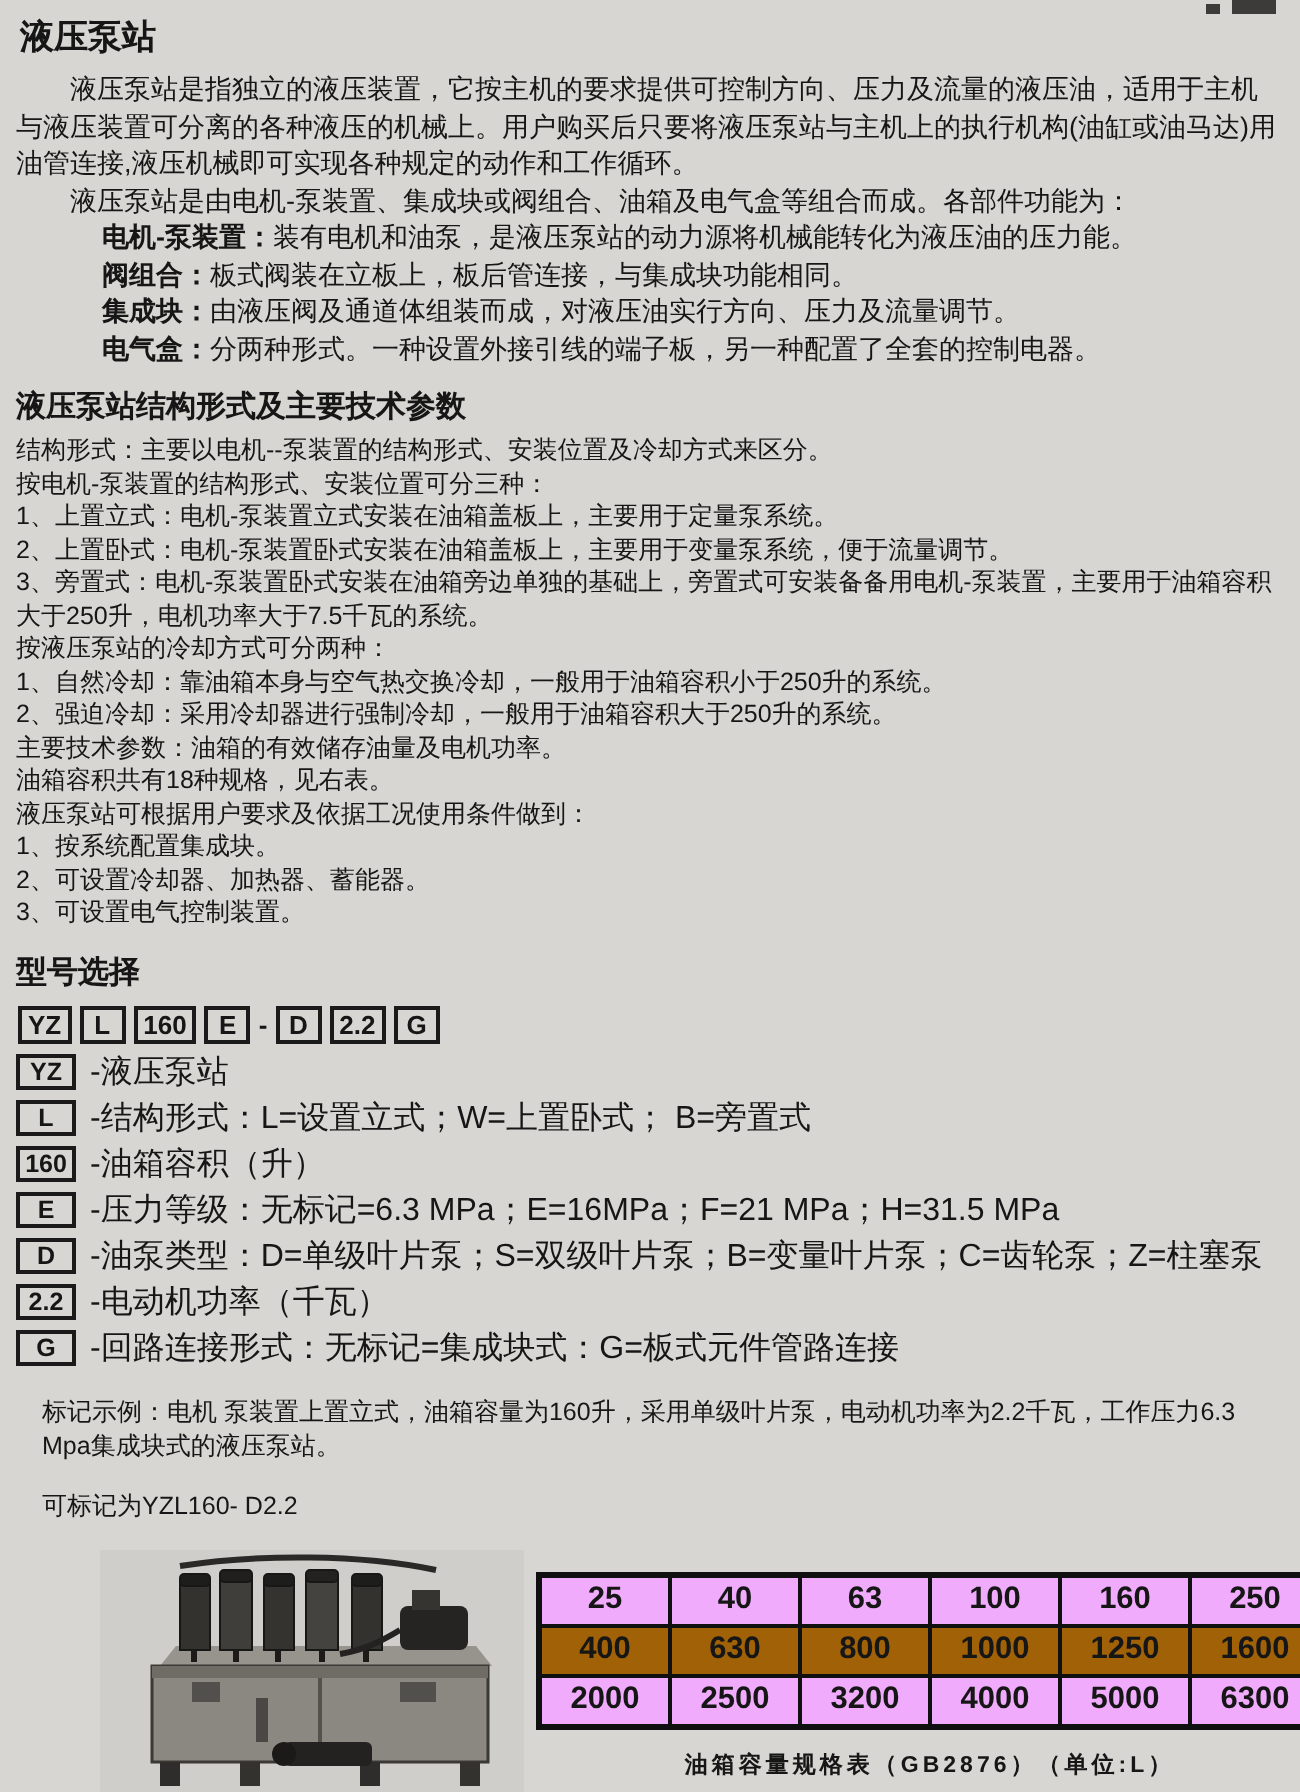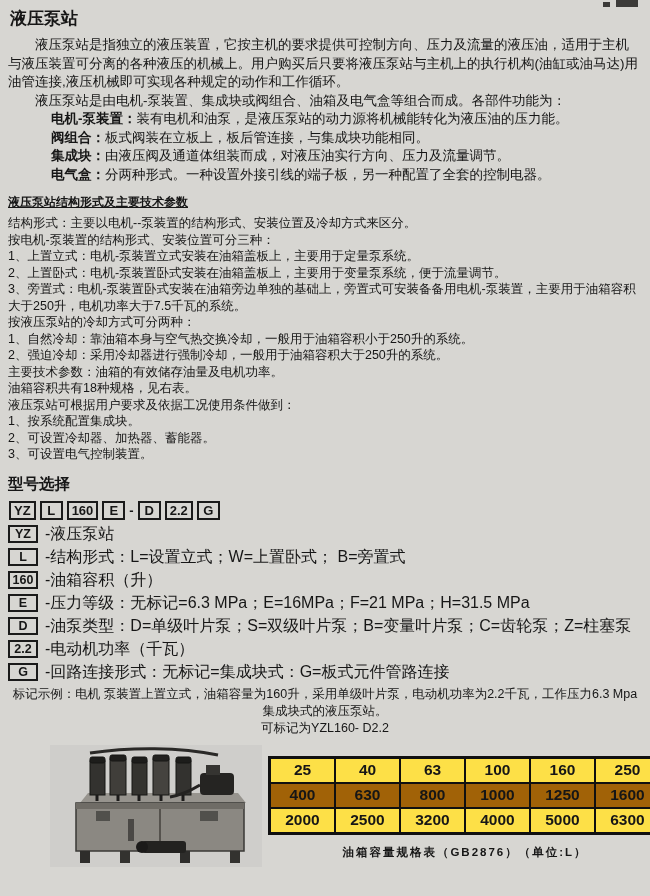--- a/index.html
+++ b/index.html
@@ -16,21 +16,21 @@
   .scan-mark { position:absolute; background:#3c3b39; }
   .scan-mark.m1 { top:0; right:12px; width:22px; height:7px; }
   .scan-mark.m2 { top:2px; right:40px; width:7px; height:5px; }
 
   h1.doc-title { font-size:17px; font-weight:bold; margin:2px 0 6px 2px; }
 
   .intro { font-size:13.5px; line-height:18.5px; }
   .intro p { margin:0; text-indent:2em; }
   .intro .lbl { font-weight:bold;padding-left:16px; }
 
-  h2.sec-heading { font-size:12px; font-weight:bold; margin:10px 0 4px 0;text-decoration:underline; }
+  h2.sec-heading { font-size:15px; font-weight:bold; margin:10px 0 4px 0; }
   .spec { font-size:12.5px; line-height:16.5px; }
   .spec div { margin:0; }
 
   h3.model-heading { font-size:15.5px; font-weight:bold; margin:11px 0 6px 0; }
 
   .code-line { display:flex; align-items:center; gap:4px; margin:0 0 4px 1px; }
   .cbox {
     border:2px solid #1a1a1a; padding:0 3px; min-width:13px;
     text-align:center; font-weight:bold; font-size:13px; line-height:15px;
     background:transparent;
@@ -38,33 +38,33 @@
   .dash { font-weight:bold; font-size:13px; }
 
   .def-row { display:flex; align-items:center; gap:7px; margin:2px 0; }
   .def-box {
     border:2px solid #1a1a1a; padding:0 2px; min-width:22px;
     text-align:center; font-weight:bold; font-size:12.5px; line-height:14px;
   }
   .def-text { font-size:16px; }
 
   .example { font-size:12.5px; line-height:17px; margin-top:3px; }
-  .example div { margin:0;text-align:center; }
+  .example div { margin:13px; }
 
   .bottom { display:flex; margin-top:8px; align-items:flex-start; }
   .photo-wrap { margin-left:42px; width:212px; height:122px; flex:none; }
   .table-col { margin-left:6px; flex:none; }
   table.cap-table { border-collapse:collapse; margin-top:11px; border:3px solid #101010; }
   table.cap-table td {
     border:2px solid #101010;
     width:61px; height:21px;
     text-align:center; vertical-align:middle;
     font-weight:bold; font-size:15.5px;
   }
-  tr.row-gray td { background:#fde047; }
+  tr.row-gray td { background:#f0abfc; }
   tr.row-white td { background:#a16207; }
   .tbl-caption {
     text-align:center; font-weight:bold; font-size:11.5px;
     letter-spacing:2px; margin-top:10px;
   }
 </style>
 </head>
 <body>
 
 <div class="page">

